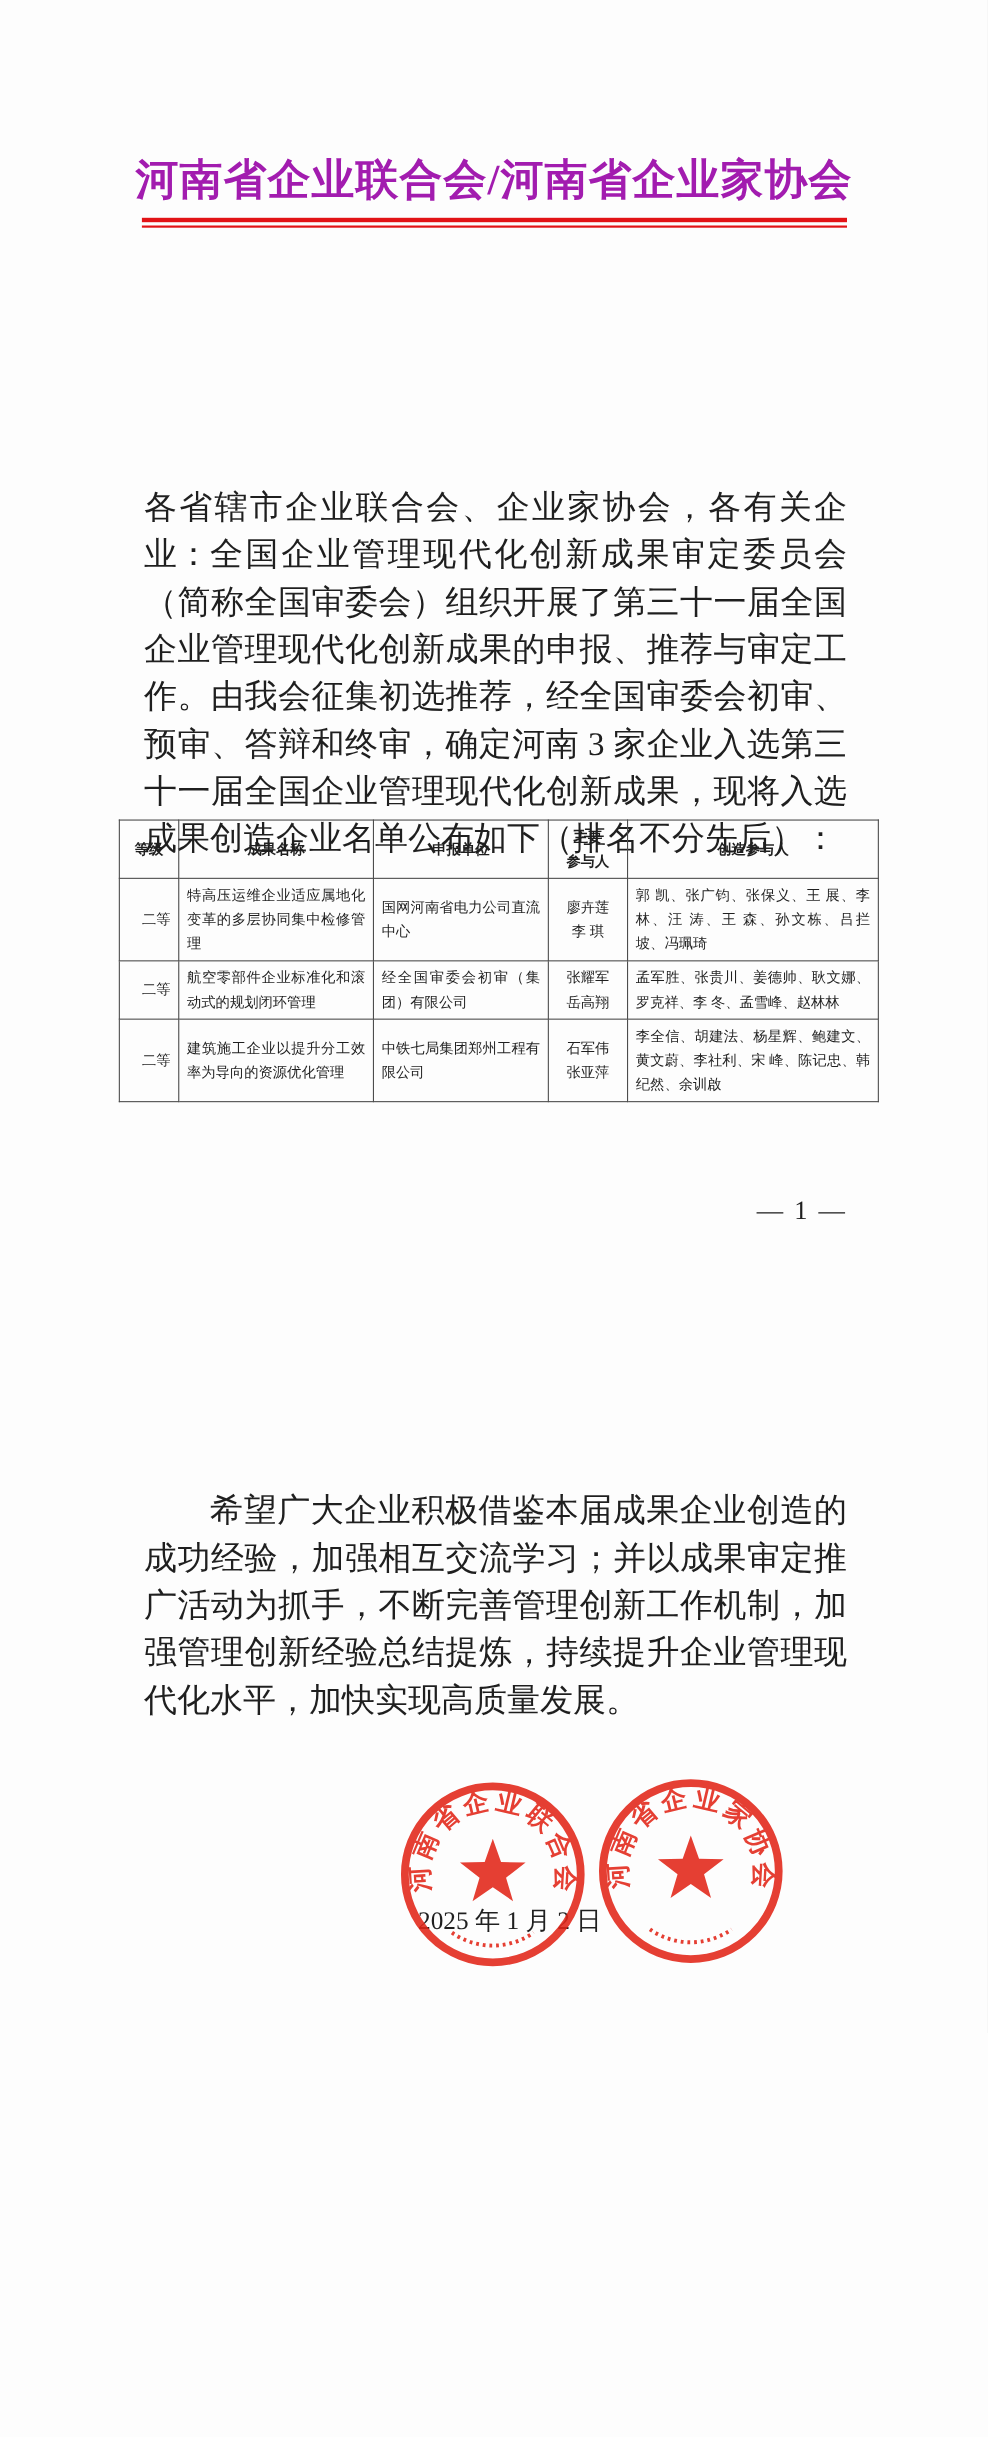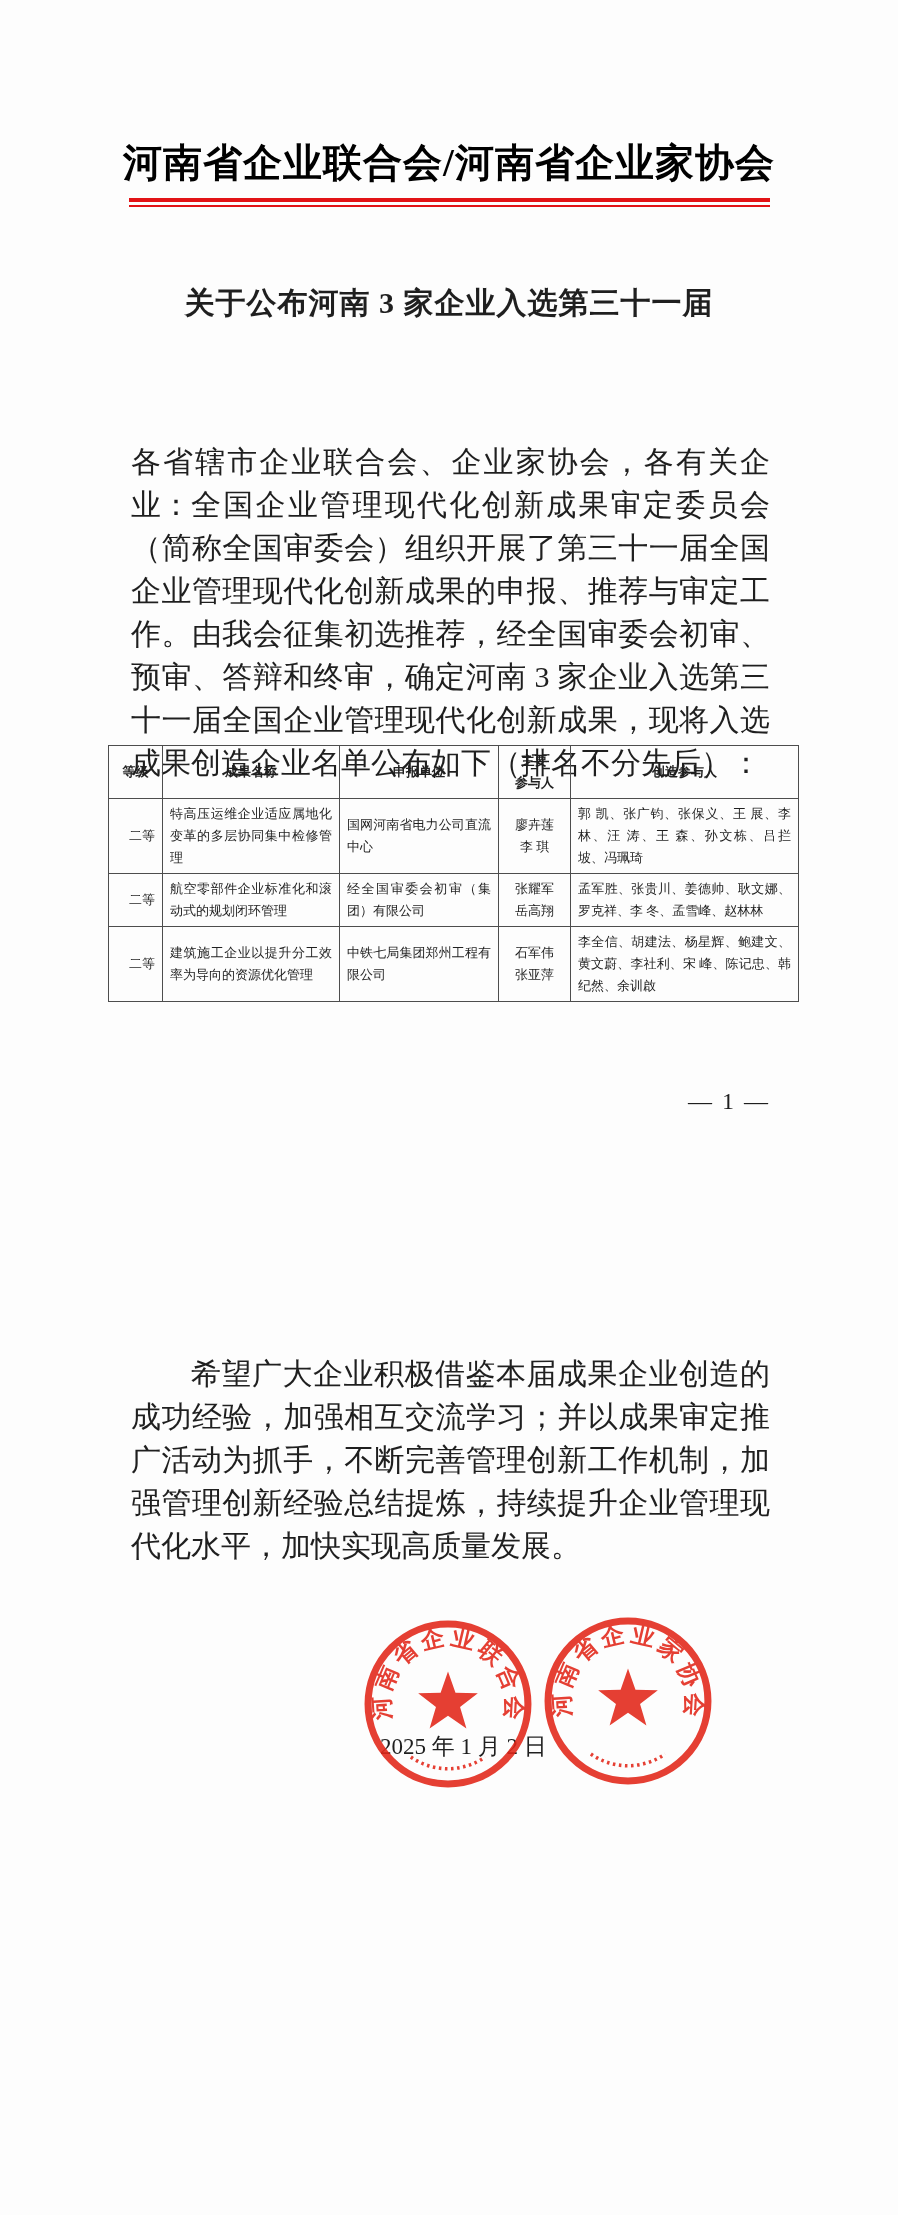--- a/index.html
+++ b/index.html
@@ -9,21 +9,21 @@
     margin:0 auto;
     background:#fdfdfd;
     font-family:"Liberation Serif","DejaVu Serif",serif;
     color:#1f1f1f;
     overflow:hidden;
   }
   .letterhead{
     position:absolute;top:136px;left:0;width:898px;
     text-align:center;
     font-size:39px;font-weight:bold;
-    color:#000000;
+    color:#a21caf;
     letter-spacing:1px;
     white-space:nowrap;
   }
   .letterhead-rule{
     position:absolute;top:198px;left:129px;width:641px;height:3px;
     border-top:4px solid #e21316;
     border-bottom:2px solid #e21316;
   }
   .title-line{
     position:absolute;left:0;width:898px;
@@ -85,21 +85,20 @@
   }
 </style>
 </head>
 <body>
 
 <div class="page">
 
   <div class="letterhead">河南省企业联合会/河南省企业家协会</div>
   <div class="letterhead-rule"></div>
 
-  <div class="title-line l1">关于公布河南 3 家企业入选第三十一届</div>
 
   <div class="bodytext salutation">各省辖市企业联合会、企业家协会，各有关企业：</div>
   <div class="bodytext para1">全国企业管理现代化创新成果审定委员会（简称全国审委会）组织开展了第三十一届全国企业管理现代化创新成果的申报、推荐与审定工作。由我会征集初选推荐，经全国审委会初审、预审、答辩和终审，确定河南 3 家企业入选第三十一届全国企业管理现代化创新成果，现将入选成果创造企业名单公布如下（排名不分先后）：</div>
 
   <table class="results">
     <colgroup>
       <col class="c-grade">
         <col class="c-ach">
         <col class="c-unit">
         <col class="c-main">

